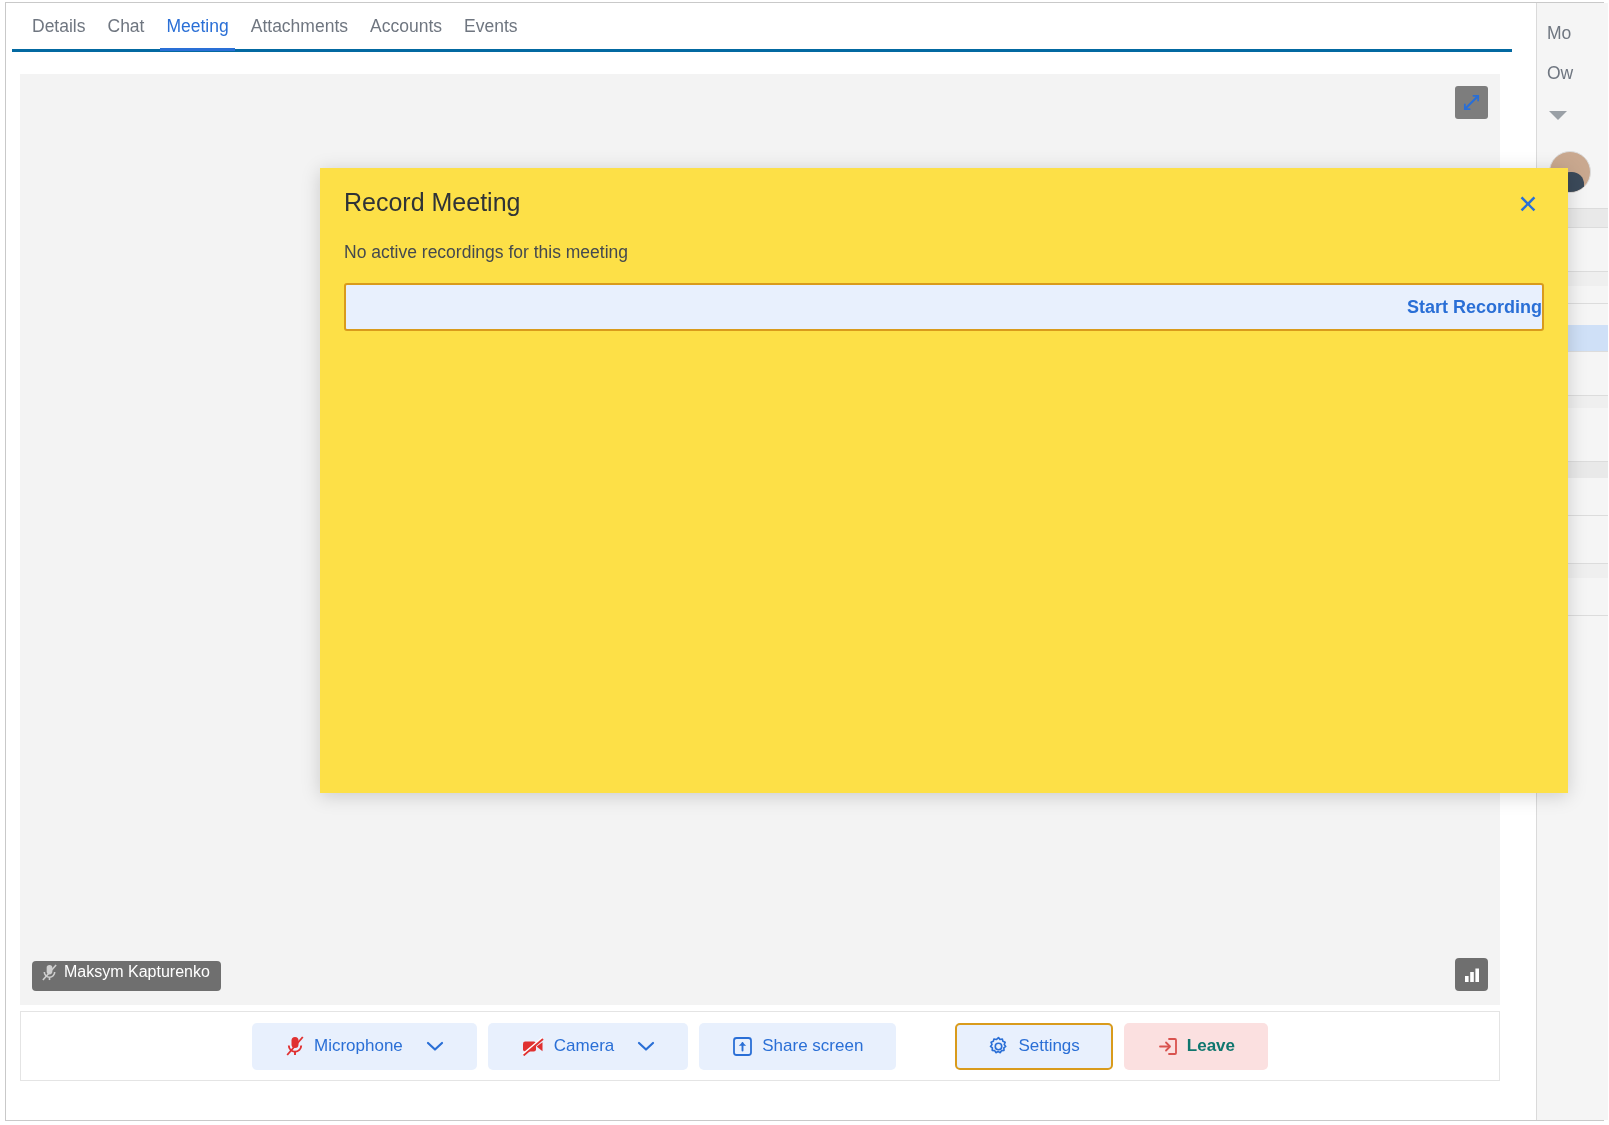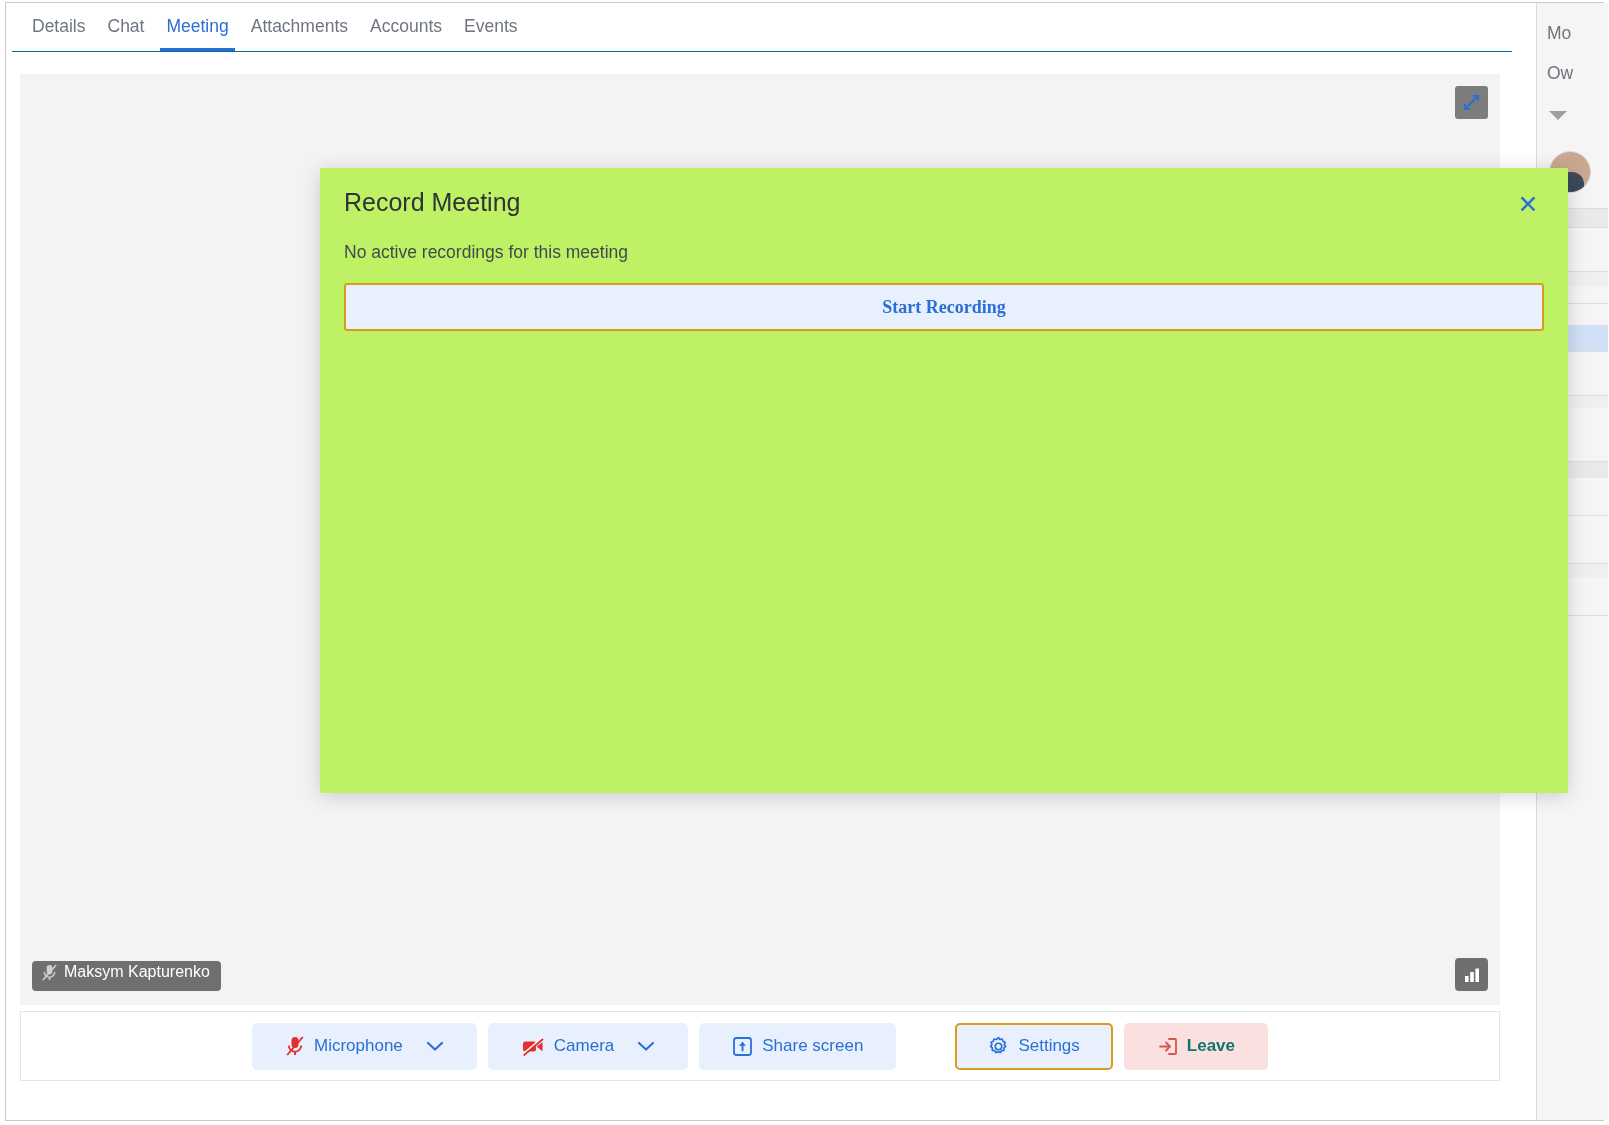--- a/index.html
+++ b/index.html
@@ -26,22 +26,22 @@
     background: #fff;
     overflow: hidden;
   }
 
   
   .tabbar {
     position: relative;
     height: 49px;
     padding: 0 0 0 9px;
     display: flex;
-    align-items: flex-end;
-    border-bottom: 1px solid #0369a1;
+    align-items: flex-start;
+    border-bottom: 3px solid #0369a1;
     width: 1500px;
     margin-left: 6px;
   }
   .tab {
     font-size: 17.5px;
     color: #6f7680;
     padding: 13px 11px 15px 11px;
     line-height: 20px;
     cursor: pointer;
     position: relative;
@@ -117,21 +117,21 @@
   }
   .ctl .caret { margin-left: 14px; display:flex; }
   .ctl.focused { border: 2px solid #d99b1c; background: #e8f0fd; margin-left: 48px; }
   .ctl.danger { background: #fbe0e0; color: #0f766e; font-weight: bold; }
 
   
   .modal-shadow {
     position: absolute;
     left: 320px; top: 168px;
     width: 1248px; height: 625px;
-    background: #bef264;
+    background: #fde047;
     box-shadow: 0 3px 18px rgba(0,0,0,0.17);
   }
   .modal-title {
     position: absolute; left: 24px; top: 20px;
     font-size: 25px; color: #2f3337;
     font-weight: normal;
   }
   .modal-close {
     position: absolute; right: 26px; top: 22px;
     width: 28px; height: 28px;
@@ -146,26 +146,25 @@
     position: absolute; left: 24px; top: 74px;
     font-size: 17.5px; color: #44494f;
   }
   .record-btn {
     position: absolute;
     left: 24px; top: 115px;
     width: 1200px; height: 48px;
     background: #e8f0fd;
     border: 2px solid #d99b1c;
     border-radius: 3px;
-    display: flex; align-items: center; justify-content: center;
+    display: flex; align-items: center; justify-content: flex-end;
     color: #2a6fd6;
     font-size: 18px;
     font-weight: bold;
     cursor: pointer;
-    font-family: Liberation Serif, serif;
   }
 
   
   .right-panel {
     position: absolute;
     left: 1536px; top: 3px;
     width: 72px; height: 1117px;
     background: #f5f5f5;
     border-left: 1px solid #dadada;
     overflow: hidden;

